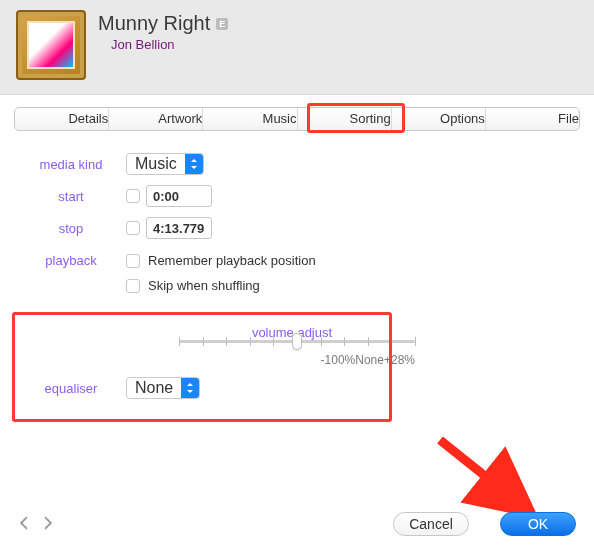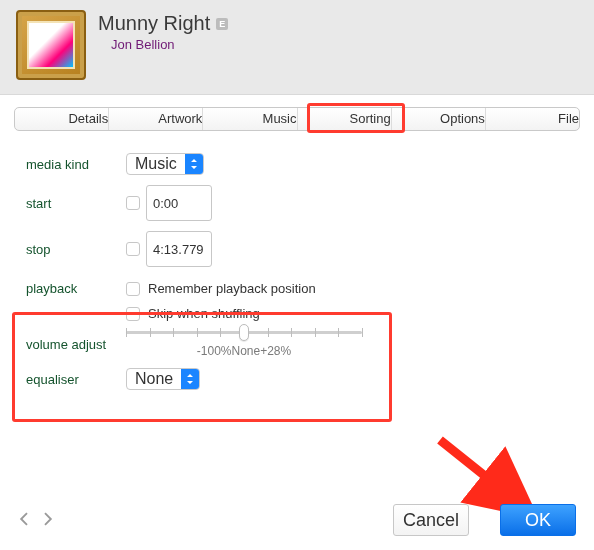--- a/index.html
+++ b/index.html
@@ -17,48 +17,48 @@
   .artist, .album { font-size: 13px; color: #701a75; margin-left: 13px; }
 
   
   .tabs { display: flex; align-items: center; border: 1px solid #c9c9c9; border-radius: 5px; margin: 12px 14px 0 14px; height: 24px; background: linear-gradient(#ffffff,#f3f3f3); overflow: hidden; }
   .tab { flex: 1; text-align: right; font-size: 13px; line-height: 22px; color: #333; cursor: default; }
   .tab + .tab { border-left: 1px solid #dcdcdc; }
 
   
   .body { padding: 22px 26px 0 26px; }
   .row { display: flex; align-items: center; margin-bottom: 10px; }
-  .label { width: 100px; text-align: left; color: #14532d; font-size: 13px; padding-right: 10px; }
+  .label { width: 100px; text-align: center; color: #8b5cf6; font-size: 13px; padding-right: 10px; }
   .select { display: inline-flex; align-items: center; border: 1px solid #c9c9c9; border-radius: 4px; background: #fff; height: 22px; overflow: hidden; }
   .select span.value { padding: 0 8px; font-size: 16px; }
   .select .chev { background: #1a85ff; width: 18px; height: 100%; display: flex; align-items:center; justify-content:center; }
   .select .chev svg { width: 8px; height: 10px; }
   .check { width: 14px; height: 14px; border: 1px solid #c7c7c7; border-radius: 3px; background: #fff; display:inline-block; vertical-align:middle; }
-  .textbox { border: 1px solid #c7c7c7; border-radius: 3px; background: #fff; height: 36px; padding: 8px 6px; font-size: 13px; display:inline-flex; align-items:center; min-width: 66px; }
+  .textbox { border: 1px solid #c7c7c7; border-radius: 3px; background: #fff; height: 22px; padding: 8px 6px; font-size: 13px; display:inline-flex; align-items:center; min-width: 66px; font-weight: bold; }
   .gap-s { margin-left: 6px; }
   .check-label { display:flex; align-items:center; gap:8px; font-size:13px; color:#333; }
 
   
   .slider-wrap { position: relative; width: 236px; }
   .slider-track { height: 3px; background: #cfcfcf; border-radius: 2px; width: 100%; position: relative; }
   .slider-tick { position:absolute; top:-3px; width:1px; height:9px; background:#bdbdbd; }
   .slider-thumb { position:absolute; top:-7px; width:10px; height:17px; background:#fff; border:1px solid #bcbcbc; border-radius:5px; left: calc(50% - 5px); box-shadow: 0 1px 1px rgba(0,0,0,0.1); }
-  .slider-labels { display:flex; justify-content:center; font-size:12px; color:#7a7a7a; margin-top:10px; }
+  .slider-labels { display:flex; justify-content:flex-end; font-size:12px; color:#7a7a7a; margin-top:10px; }
 
   
   .hl { position:absolute; border: 3px solid #ff3b2f; border-radius: 3px; pointer-events:none; }
   .hl-tab { top: 103px; left: 307px; width: 98px; height: 30px; }
   .hl-box { top: 312px; left: 12px; width: 380px; height: 110px; }
 
   
   .footer { position:absolute; bottom: 14px; left: 0; right: 0; display:flex; align-items:center; padding: 0 18px; }
   .nav-arrows { display:flex; gap:14px; color:#9a9a9a; }
   .nav-arrows svg { width: 11px; height: 14px; }
   .spacer { flex:1; }
-  .btn { height: 32px; border-radius: 3px; font-size: 18px; display:inline-flex; align-items:center; justify-content:center; cursor:default; }
+  .btn { height: 24px; border-radius: 12px; font-size: 14px; display:inline-flex; align-items:center; justify-content:center; cursor:default; }
   .btn-cancel { width: 76px; background: linear-gradient(#ffffff,#f3f3f3); border:1px solid #c7c7c7; color:#333; margin-right:12px; }
   .btn-ok { width: 76px; background: linear-gradient(#3ea2ff,#0a6fe8); border:1px solid #0a6fe8; color:#fff;margin-left:19px; }
 
   
   .arrow-svg { position:absolute; pointer-events:none; }
 </style>
 </head>
 <body>
 <div class="window">
 
@@ -118,21 +118,21 @@
       </div>
     </div>
     <div class="row">
       <div class="label"></div>
       <div class="check-label">
         <span class="check"></span>
         <span>Skip when shuffling</span>
       </div>
     </div>
 
-    <div class="row" style="margin-top:10px;">
+    <div class="row" style="margin-top:32px;flex-direction:column;">
       <div class="label">volume adjust</div>
       <div class="slider-wrap">
         <div class="slider-track">
           <span class="slider-tick" style="left:0%"></span>
           <span class="slider-tick" style="left:10%"></span>
           <span class="slider-tick" style="left:20%"></span>
           <span class="slider-tick" style="left:30%"></span>
           <span class="slider-tick" style="left:40%"></span>
           <span class="slider-tick" style="left:50%"></span>
           <span class="slider-tick" style="left:60%"></span>

